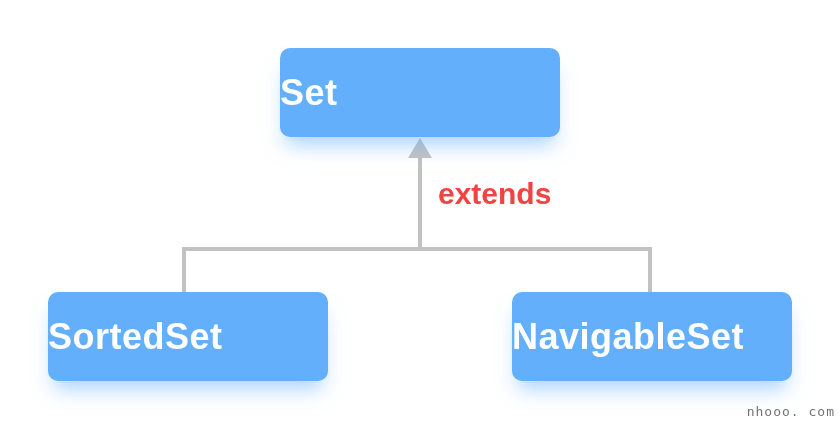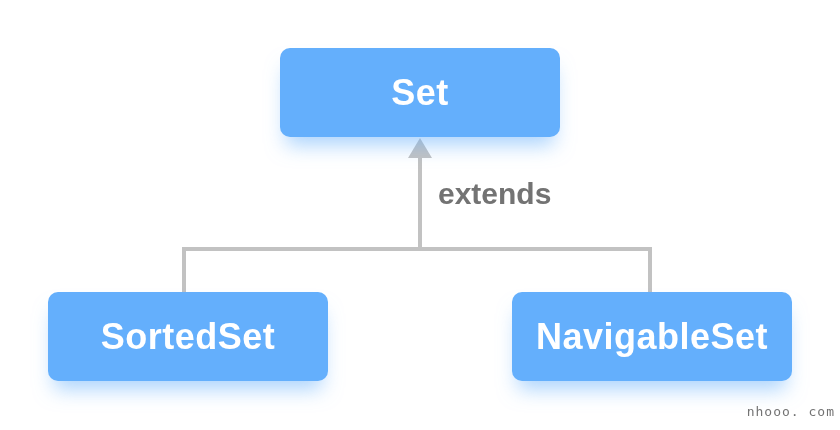--- a/index.html
+++ b/index.html
@@ -17,21 +17,20 @@
   }
   
   .node {
     position: absolute;
     width: 280px;
     height: 89px;
     background: #64AFFC;
     border-radius: 10px;
     display: flex;
     align-items: center;
-    justify-content: center;
     color: #ffffff;
     font-size: 36px;
     font-weight: bold;
     letter-spacing: 0.5px;
     box-shadow: 0 14px 20px -6px rgba(100, 175, 252, 0.55);
     z-index: 2;
   }
   .node-set        { left: 280px; top: 48px;  }
   .node-sorted     { left: 48px;  top: 292px; }
   .node-navigable  { left: 512px; top: 292px; }
@@ -59,21 +58,21 @@
     z-index: 1;
   }
 
   
   .edge-label {
     position: absolute;
     left: 438px;
     top: 177px;
     font-size: 30px;
     font-weight: bold;
-    color: #737373;
+    color: #ef4444;
     z-index: 2;
   }
 
   
   .watermark {
     position: absolute;
     right: 5px;
     bottom: 11px;
     font-family: "DejaVu Sans Mono", monospace;
     font-size: 13px;

